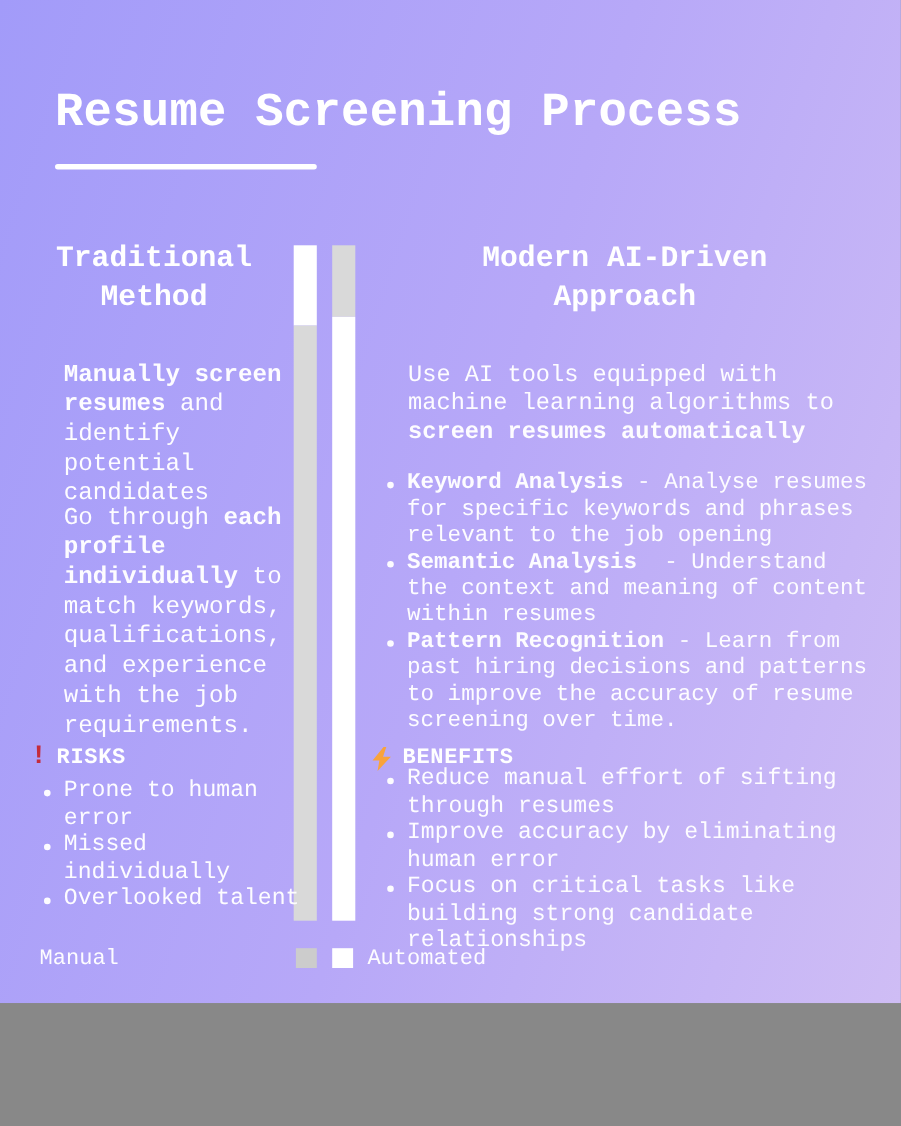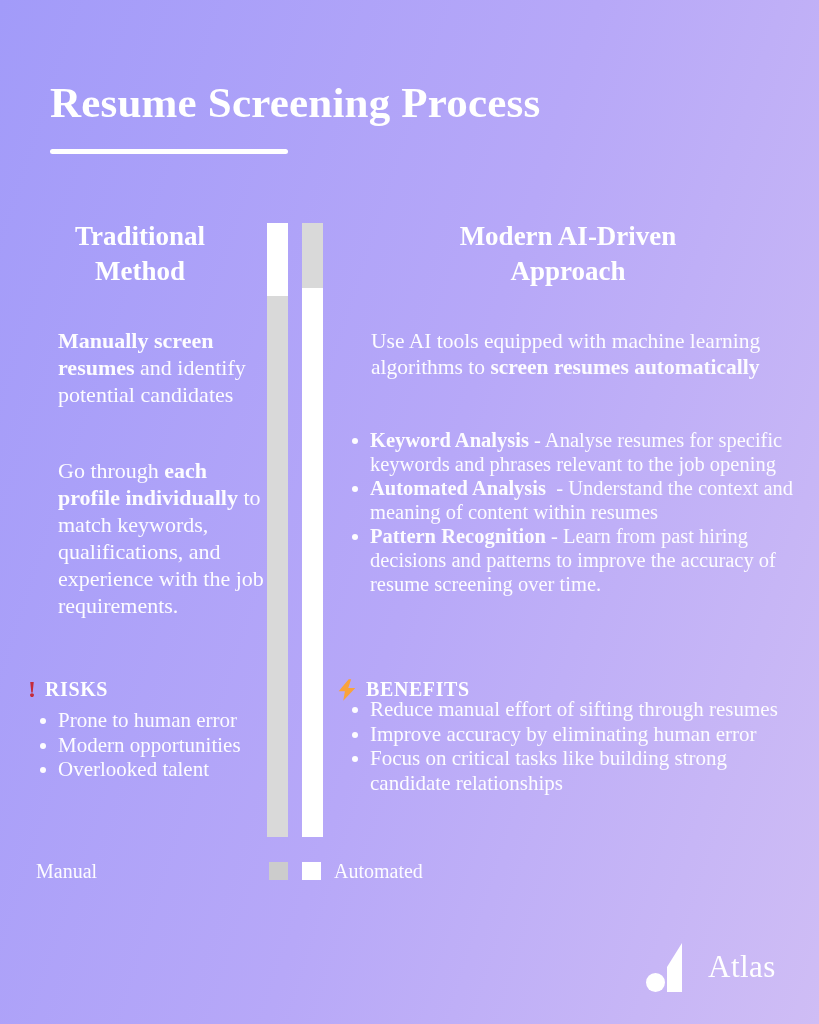--- a/index.html
+++ b/index.html
@@ -1,24 +1,24 @@
 <!DOCTYPE html>
 <html><head>
 <meta charset="utf-8">
 <style>
   * { margin: 0; padding: 0; box-sizing: border-box; }
   html, body { background: #888; }
   .poster {
     position: relative;
     width: 819px;
-    height: 1024px;
+    height: 912px;
     margin: 0 auto;
     overflow: hidden;
     background: linear-gradient(108deg, #a29bf9 0%, #b7a8f8 52%, #cfbdf5 100%);
-    font-family: Liberation Serif, serif;
+    font-family: Liberation Mono, monospace;
     color: #fdfcff;
   }
   .abs { position: absolute; }
   b, .b { font-weight: 700; }
 
   .title {
     left: 50px; top: 78px;
     font-size: 43px; font-weight: 700; letter-spacing: 0.2px;
     color: #ffffff; white-space: nowrap;
   }
@@ -115,41 +115,41 @@
 
   <p class="abs right-intro"><span>Use AI tools equipped with machine learning algorithms to </span><b>screen resumes automatically</b></p>
 
   <ul class="abs blist features-list">
     <li>
         <span class="dot"></span>
         <span><b>Keyword Analysis</b> <span>- Analyse resumes for specific keywords and phrases relevant to the job opening</span></span>
       </li>
     <li>
         <span class="dot"></span>
-        <span><b>Automated Analysis</b>&nbsp; <span>- Understand the context and meaning of content within resumes</span></span>
+        <span><b>Semantic Analysis</b>&nbsp; <span>- Understand the context and meaning of content within resumes</span></span>
       </li>
     <li>
         <span class="dot"></span>
         <span><b>Pattern Recognition</b> <span>- Learn from past hiring decisions and patterns to improve the accuracy of resume screening over time.</span></span>
       </li>
   </ul>
 
   <div class="abs section-heading risks-heading">
     <span class="excl">!</span>
     <span class="label">RISKS</span>
   </div>
 
   <ul class="abs blist risks-list">
     <li>
         <span class="dot"></span>
         <span>Prone to human error</span>
       </li>
     <li>
         <span class="dot"></span>
-        <span>Modern opportunities</span>
+        <span>Missed individually</span>
       </li>
     <li>
         <span class="dot"></span>
         <span>Overlooked talent</span>
       </li>
   </ul>
 
   <div class="abs section-heading benefits-heading">
     <svg width="20" height="22" viewBox="0 0 24 26">
       <polygon points="14,0 2,14.5 9.5,14.5 7.5,26 22,10.5 13.5,10.5 17,0" fill="#f9a33c"></polygon>

